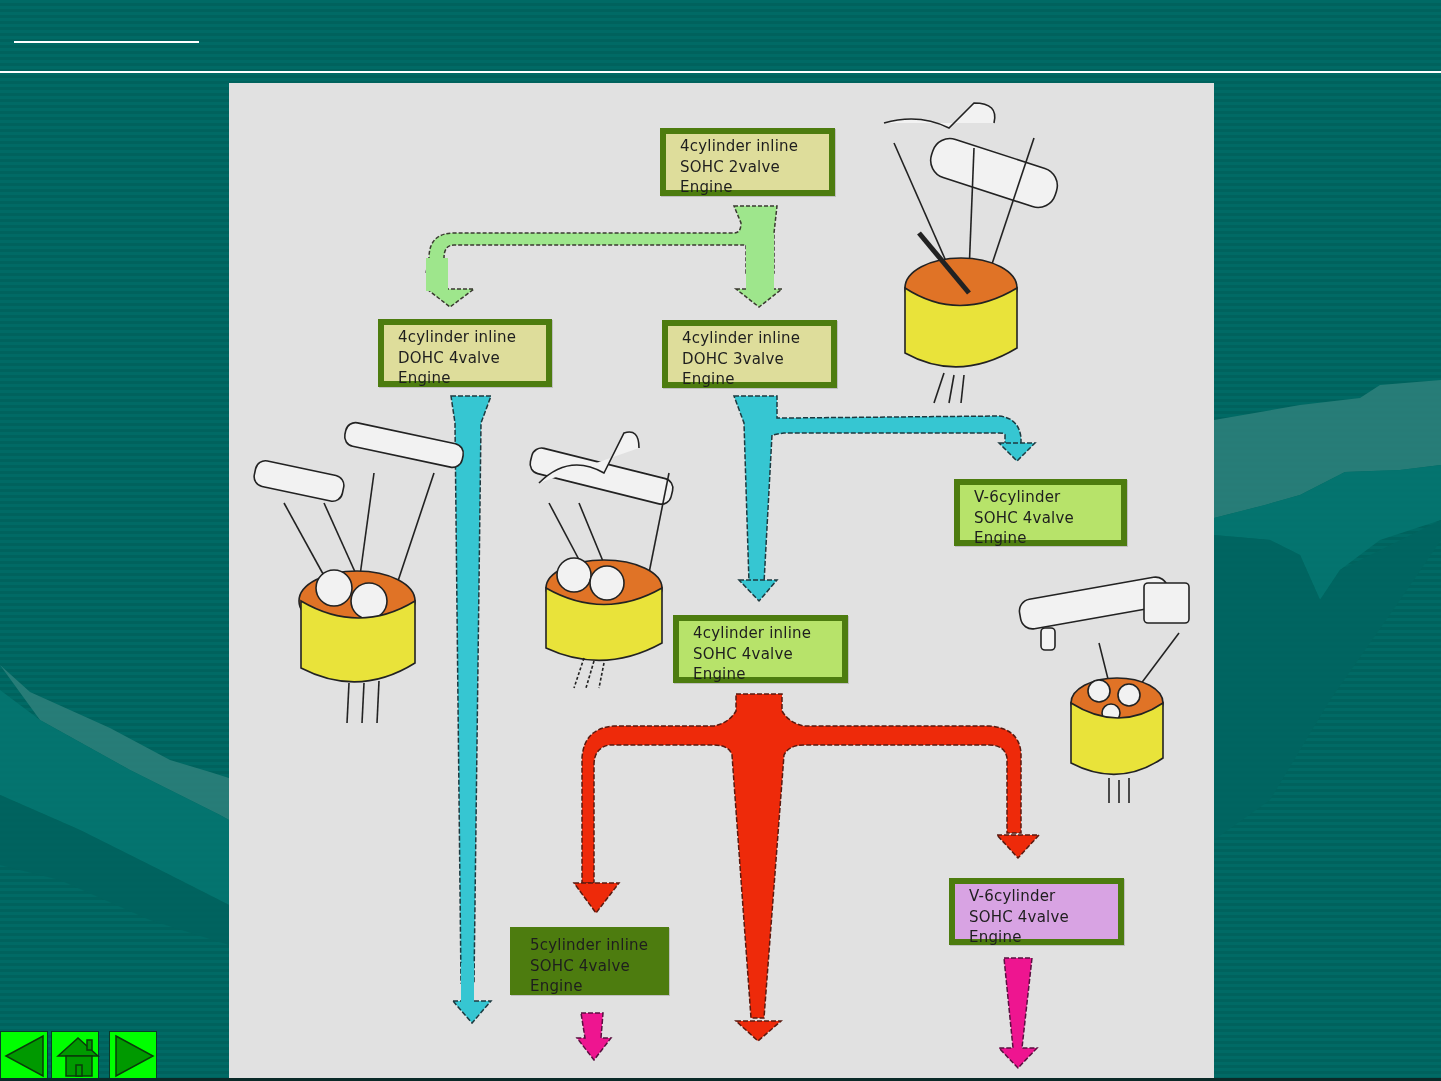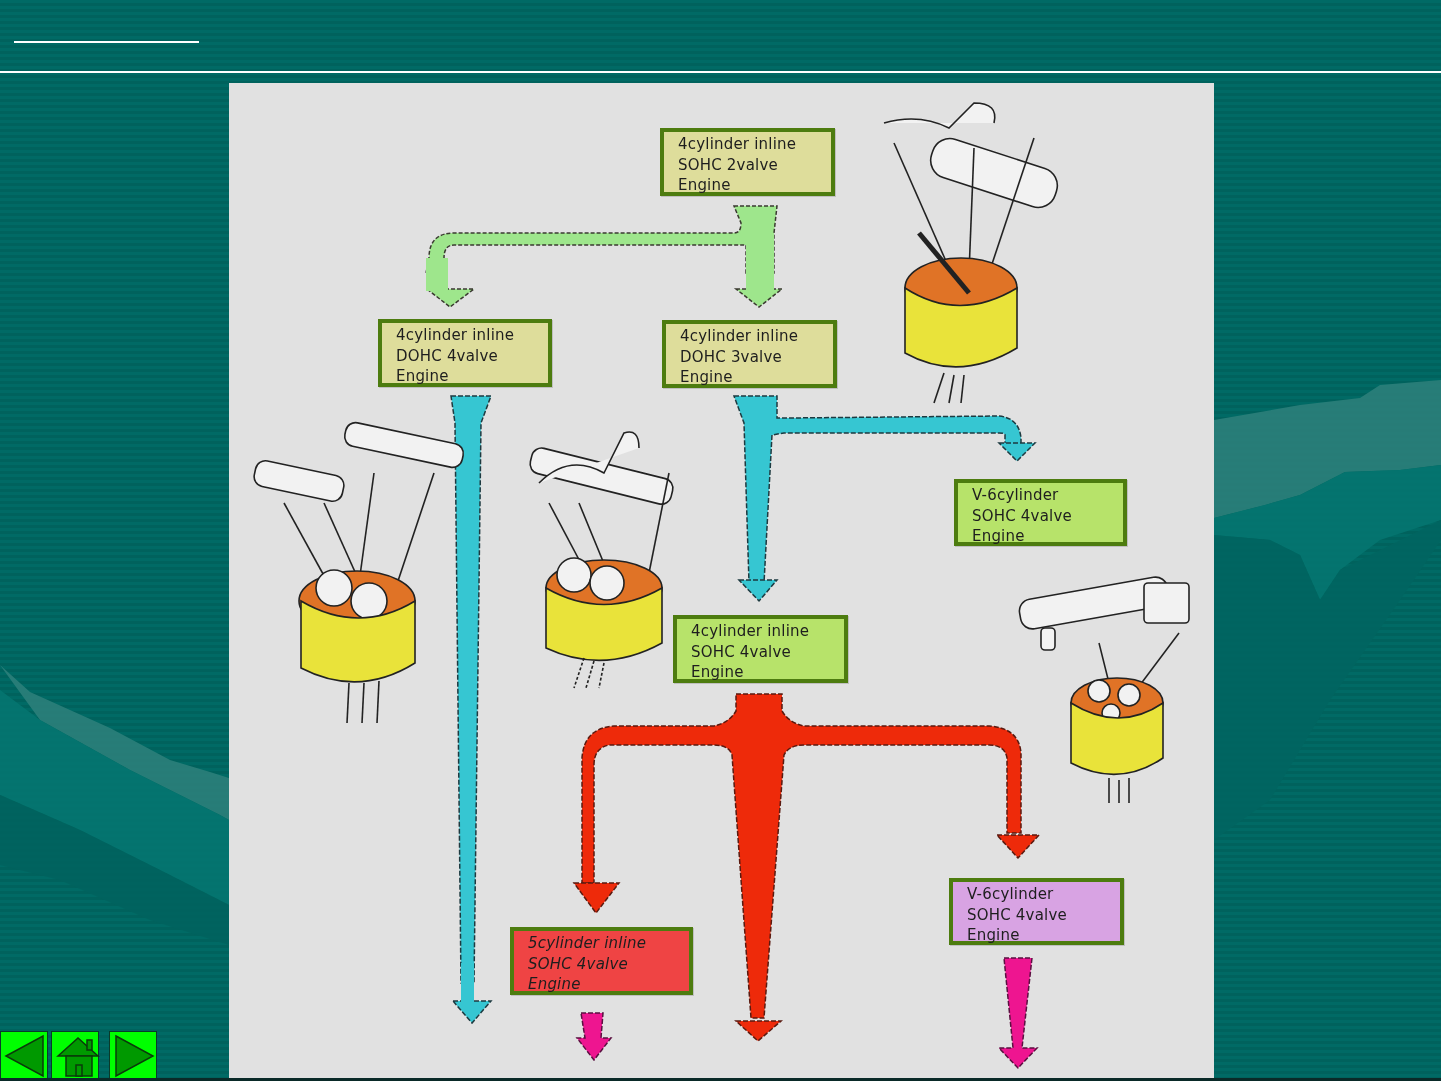--- a/index.html
+++ b/index.html
@@ -8,21 +8,21 @@
     background: repeating-linear-gradient(to bottom, #006a65 0px, #006a65 3px, #00625d 3px, #00625d 6px);
     font-family: "Liberation Sans", sans-serif;
   }
   .bg-svg { position:absolute; left:0; top:0; width:1441px; height:1081px; }
   .title-underline { position:absolute; left:14px; top:41px; width:185px; height:2px; background:#ffffff; }
   .header-rule { position:absolute; left:0; top:71px; width:1441px; height:2px; background:#ffffff; }
   .bottom-rule { position:absolute; left:0; top:1078px; width:1441px; height:3px; background:#0a2a28; }
   .panel { position:absolute; left:229px; top:83px; width:985px; height:995px; background:#e1e1e1; overflow:hidden; }
   .panel svg { position:absolute; left:0; top:0; }
   .box {
-    position:absolute; border:4px solid #4d7c0f; box-sizing:border-box;
+    position:absolute; border:6px solid #4d7c0f; box-sizing:border-box;
     font-family: "DejaVu Sans", sans-serif; font-size:15px; line-height:20.5px;
     color:#1e1e1e; padding:2px 0 16px 14px; letter-spacing:0.2px;
     box-shadow: 1px 1px 0 rgba(0,0,0,0.15);
   }
   .box span { display:block; white-space:nowrap; }
   .nav { position:absolute; top:1031px; height:48px; width:48px; background:#00ff00; border:1px solid #0a3a2a; box-sizing:border-box; cursor:pointer; }
   .nav svg { position:absolute; left:0; top:0; }
 </style>
 </head>
 <body>
@@ -150,21 +150,21 @@
   <div class="box" style="left:725px; top:396px; width:173px; height:67px; background:#b7e36a;">
     <span>V-6cylinder</span>
     <span>SOHC 4valve</span>
     <span>Engine</span>
   </div>
   <div class="box" style="left:444px; top:532px; width:175px; height:68px; background:#b7e36a;">
     <span>4cylinder inline</span>
     <span>SOHC 4valve</span>
     <span>Engine</span>
   </div>
-  <div class="box" style="left:281px; top:844px; width:183px; height:68px; background:#ef4444;font-style:italic;">
+  <div class="box" style="left:281px; top:844px; width:159px; height:68px; background:#4d7c0f;">
     <span>5cylinder inline</span>
     <span>SOHC 4valve</span>
     <span>Engine</span>
   </div>
   <div class="box" style="left:720px; top:795px; width:175px; height:67px; background:#d8a3e3;">
     <span>V-6cylinder</span>
     <span>SOHC 4valve</span>
     <span>Engine</span>
   </div>
 </div>

